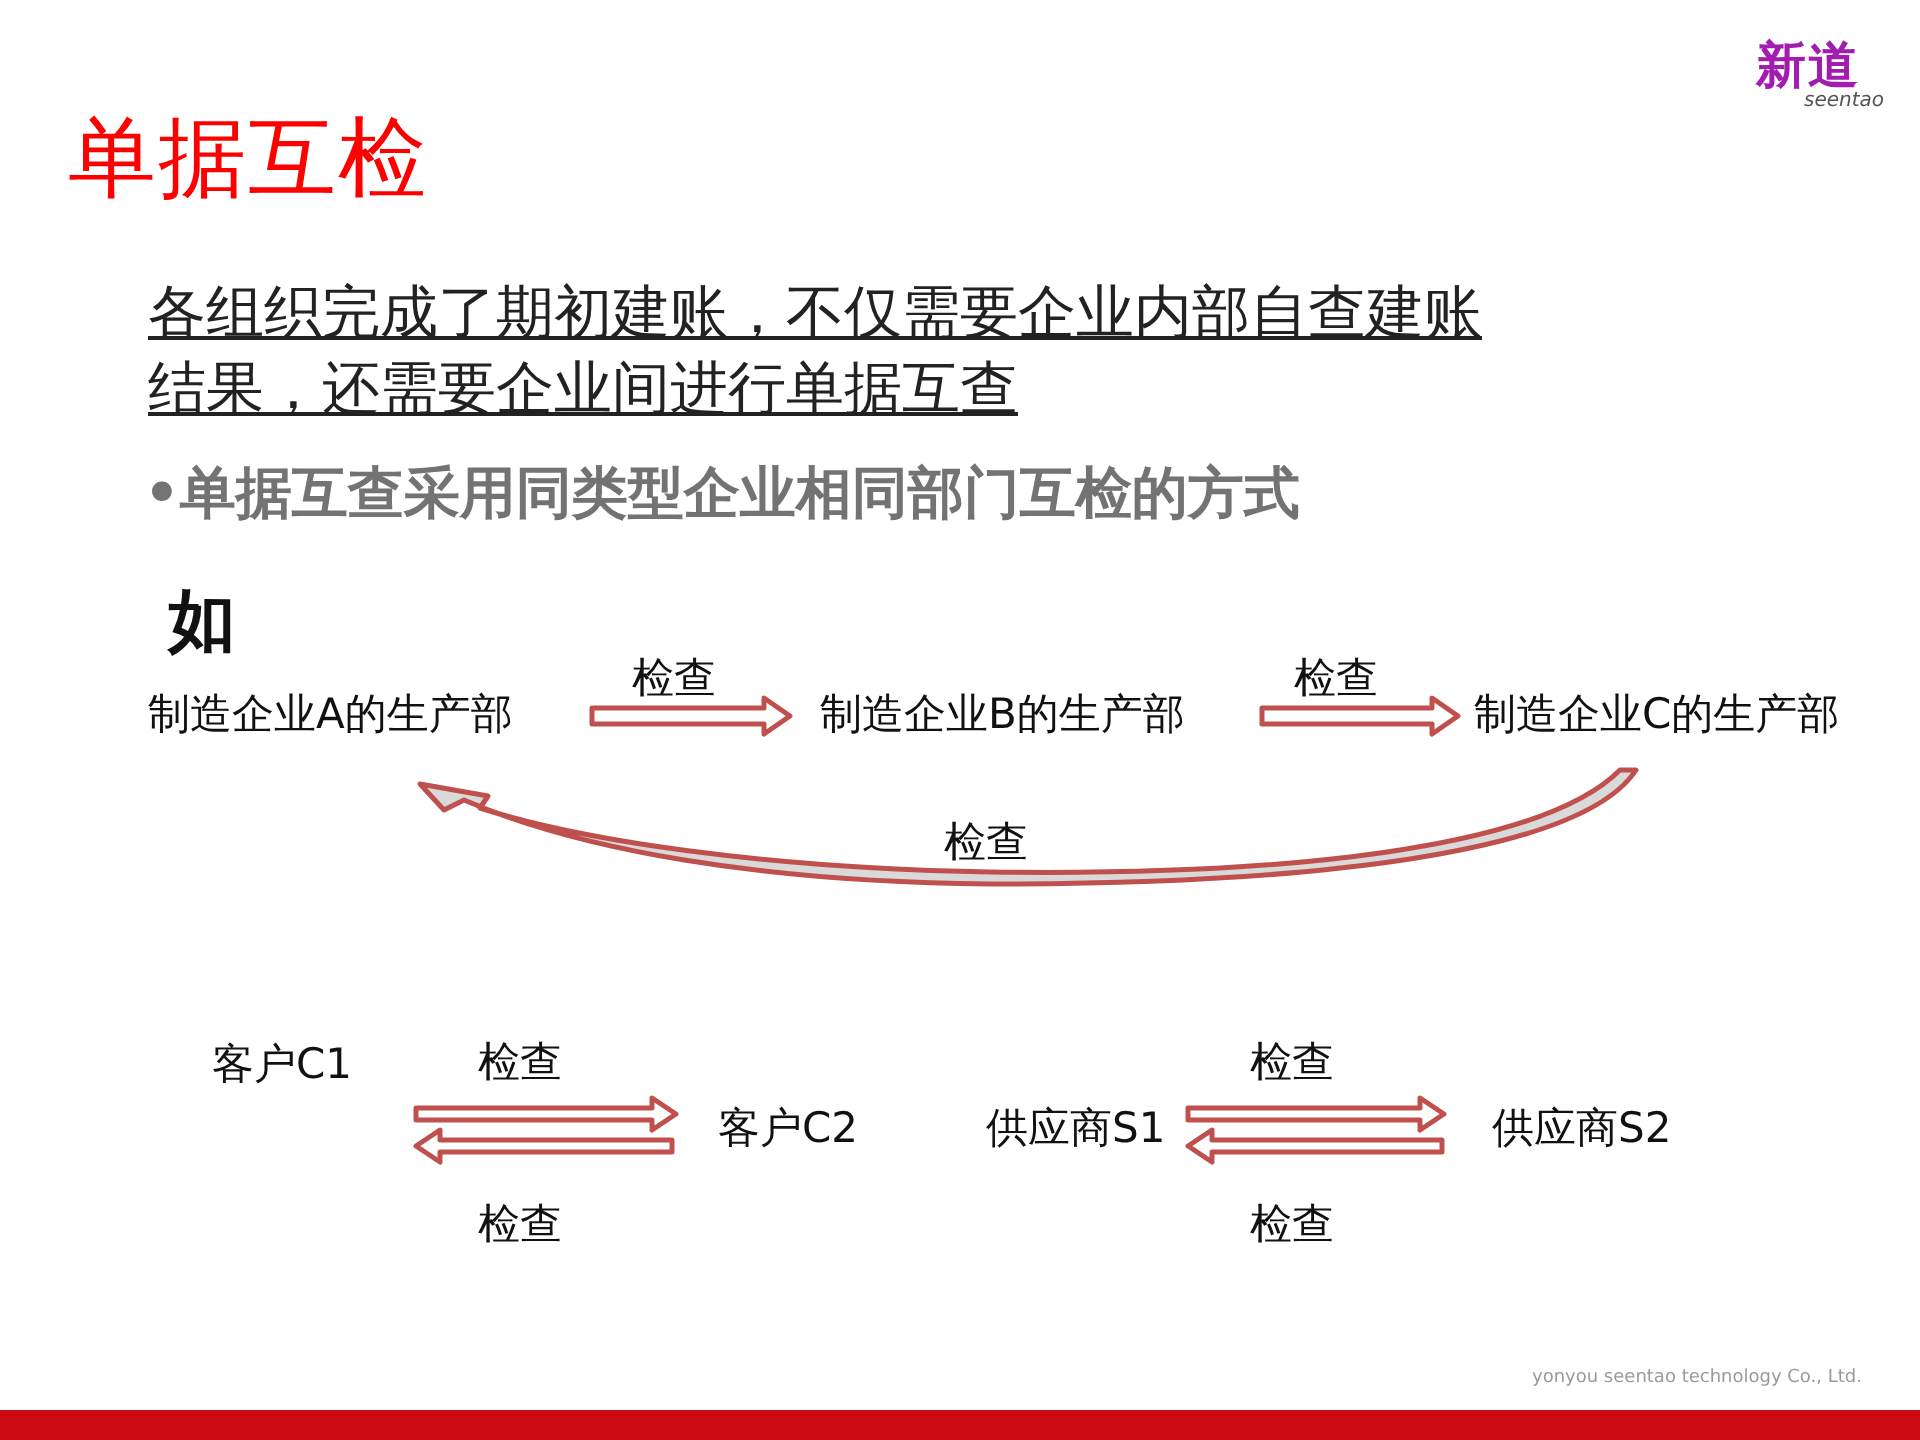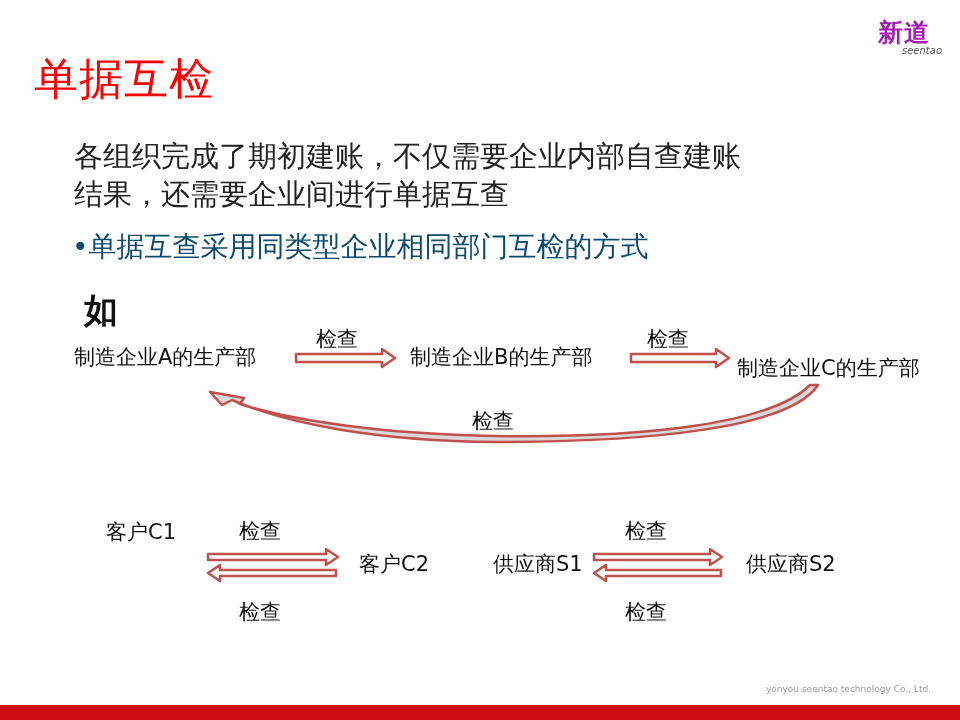--- a/index.html
+++ b/index.html
@@ -2,22 +2,22 @@
 <html><head>
 <meta charset="utf-8">
 <style>
   html, body { margin:0; padding:0; }
   body { width:960px; height:720px; position:relative; background:#ffffff; overflow:hidden;
          font-family:"DejaVu Sans", "Liberation Sans", sans-serif; }
   .abs { position:absolute; white-space:nowrap; }
   .title { left:34px; top:50px; font-size:44px; font-weight:normal; color:#ff0000; letter-spacing:1px; }
   .logo-cn { left:878px; top:16px; font-size:25px; font-weight:bold; color:#a21caf; letter-spacing:1px; }
   .logo-en { left:902px; top:45px; font-size:10px; color:#555; font-style:italic; }
-  .intro { left:74px; top:137px; font-size:29px; color:#222; line-height:38px; }
-  .bullet { left:72px; top:228px; font-size:28px; font-weight:normal; color:#0c4a6e; }
+  .intro { left:74px; top:137px; font-size:29px; color:#222; line-height:38px;text-decoration:underline; }
+  .bullet { left:72px; top:228px; font-size:28px; font-weight:bold; color:#737373; }
   .ru { left:84px; top:288px; font-size:34px; font-weight:bold; color:#111; }
   .node { font-size:21px; font-weight:normal; color:#111; }
   .lbl { font-size:21px; color:#111; }
   .footer { left:766px; top:684px; font-size:9px; color:#9a9a9a; }
   .bar { left:0; top:705px; width:960px; height:15px; background:#cc0a12; }
   svg.arr { position:absolute; overflow:visible; }
 </style>
 </head>
 <body>
 
@@ -32,21 +32,21 @@
   <div>各组织完成了期初建账，不仅需要企业内部自查建账</div>
   <div>结果，还需要企业间进行单据互查</div>
 </div>
 
 <div class="abs bullet">•单据互查采用同类型企业相同部门互检的方式</div>
 
 <div class="abs ru">如</div>
 
 <div class="abs node" style="left:74px; top:343px;">制造企业A的生产部</div>
 <div class="abs node" style="left:410px; top:343px;">制造企业B的生产部</div>
-<div class="abs node" style="left:737px; top:354px;">制造企业C的生产部</div>
+<div class="abs node" style="left:737px; top:343px;">制造企业C的生产部</div>
 
 <div class="abs lbl" style="left:316px; top:325px;">检查</div>
 <div class="abs lbl" style="left:647px; top:325px;">检查</div>
 <div class="abs lbl" style="left:472px; top:407px;">检查</div>
 
 <svg class="arr" style="left:0; top:0;" width="960" height="720">
 
   <g>
     <path d="M296 354 L382 354 L382 349 L395 358 L382 367 L382 362 L296 362 Z" fill="#fff" stroke="#c0504d" stroke-width="2.5" stroke-linejoin="round"></path>
   </g>

